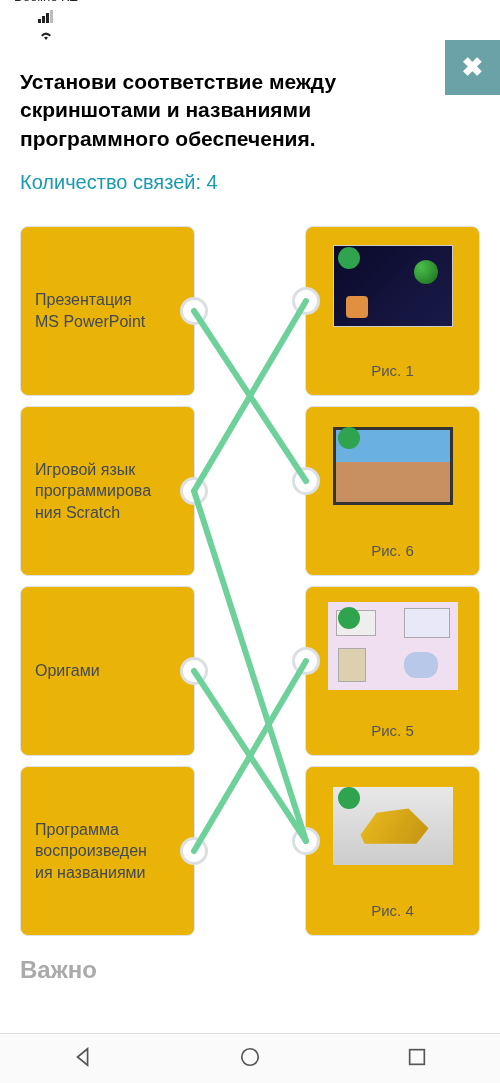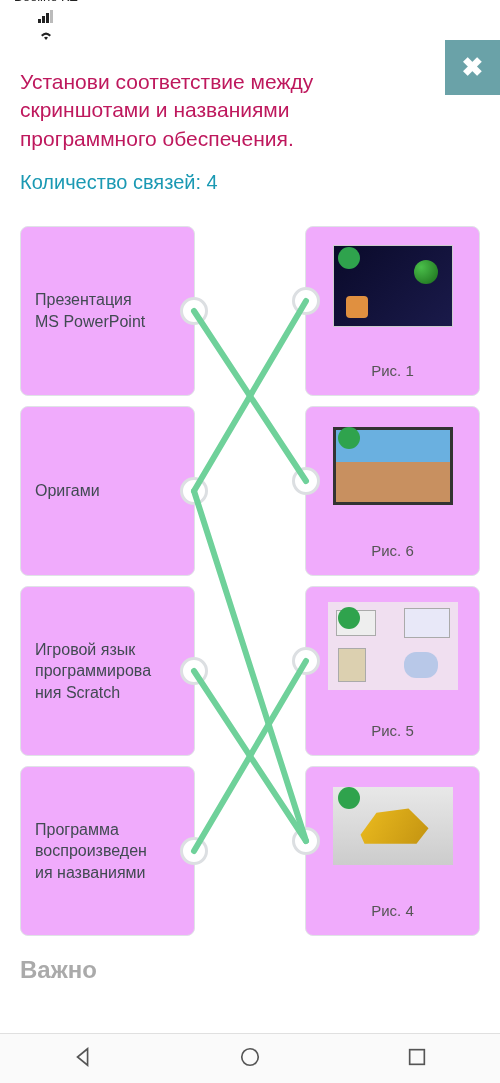--- a/index.html
+++ b/index.html
@@ -3,27 +3,27 @@
 <meta charset="utf-8">
 <style>
   * { box-sizing: border-box; margin: 0; padding: 0; }
   html, body { width: 500px; height: 1083px; font-family: -apple-system, Arial, sans-serif; background: #fff; overflow: hidden; }
   .status-bar { height: 30px; display: flex; align-items: center; justify-content: space-between; padding: 0 14px; font-size: 13px; color: #222; }
   .status-left, .status-right { display: flex; align-items: center; gap: 6px; flex-direction: column; }
   .sig { display: inline-flex; align-items: flex-end; gap: 1px; }
   .sig span { width: 3px; background: #222; display: inline-block; }
   .content { position: relative; padding: 0 20px 20px 20px; }
   .close-btn { position: absolute; top: 10px; right: 0; width: 55px; height: 55px; background: #6aa2a8; color: #fff; display: flex; align-items: center; justify-content: center; font-size: 26px; font-weight: 700; cursor: pointer; z-index: 10; }
-  .title { font-size: 21px; font-weight: 400; color: #be185d; line-height: 1.35; padding: 38px 50px 18px 0; }
+  .title { font-size: 21px; font-weight: 700; color: #000000; line-height: 1.35; padding: 38px 50px 18px 0; }
   .subtitle { font-size: 20px; color: #1a99b3; margin-bottom: 32px; font-weight: 400; }
   .match-area { position: relative; display: flex; justify-content: space-between; }
   .col { display: flex; flex-direction: column; gap: 10px; }
   .left-col { width: 175px; }
   .right-col { width: 175px; }
-  .card { border: 1px solid #dfe3e6; border-radius: 8px; background: #f0abfc; position: relative; display: flex; align-items: center; }
+  .card { border: 1px solid #dfe3e6; border-radius: 8px; background: #eab308; position: relative; display: flex; align-items: center; }
   .left-card { height: 170px; padding: 14px 40px 14px 14px; }
   .left-card .label { font-size: 16px; color: #414a52; line-height: 1.35; word-break: break-word; }
   .right-card { height: 170px; flex-direction: column; justify-content: flex-end; padding: 10px; }
   .thumb { width: 130px; height: 90px; position: relative; display: flex; align-items: center; justify-content: center; margin-top: 4px; }
   .badge { position: absolute; top: 6px; left: 10px; width: 22px; height: 22px; border-radius: 50%; background: #2fa34d; z-index: 2; }
   .caption { font-size: 15px; color: #555; margin-top: auto; padding-bottom: 6px; }
   .dot { position: absolute; width: 28px; height: 28px; border: 3px solid #dcdfe2; border-radius: 50%; background: #fff; top: 50%; transform: translateY(-50%); }
   .left-card .dot { right: -14px; }
   .right-card .dot { left: -14px; top: 60px; transform: none; }
   svg.lines { position: absolute; top: 0; left: 0; width: 100%; height: 100%; pointer-events: none; z-index: 1; }
@@ -76,25 +76,25 @@
         <line x1="174" y1="445" x2="286" y2="615" stroke="#6fd19a" stroke-width="6" stroke-linecap="round"></line>
         <line x1="174" y1="625" x2="286" y2="435" stroke="#6fd19a" stroke-width="6" stroke-linecap="round"></line>
       </svg>
 
     <div class="col left-col">
       <div class="card left-card">
         <div class="label">Презентация MS PowerPoint</div>
         <div class="dot"></div>
       </div>
       <div class="card left-card">
-        <div class="label">Оригами</div>
+        <div class="label">Игровой язык программирования Scratch</div>
         <div class="dot"></div>
       </div>
       <div class="card left-card">
-        <div class="label">Игровой язык программирования Scratch</div>
+        <div class="label">Оригами</div>
         <div class="dot"></div>
       </div>
       <div class="card left-card">
         <div class="label">Программа воспроизведения названиями</div>
         <div class="dot"></div>
       </div>
     </div>
 
     <div class="col right-col">
       <div class="card right-card">

